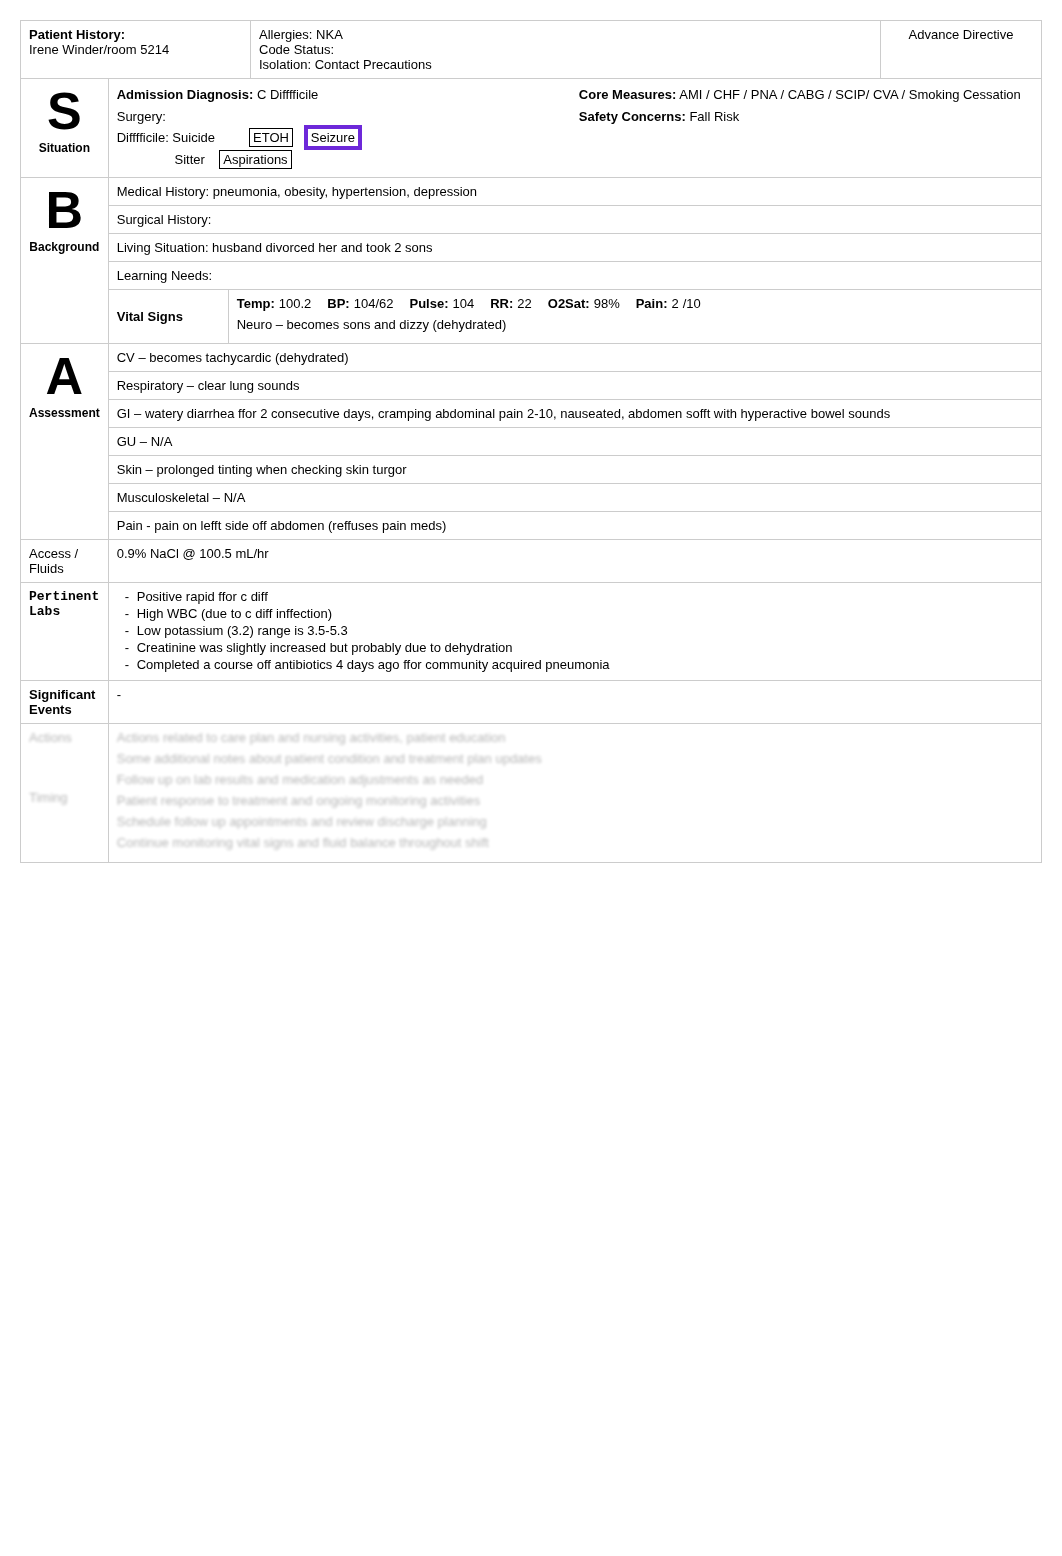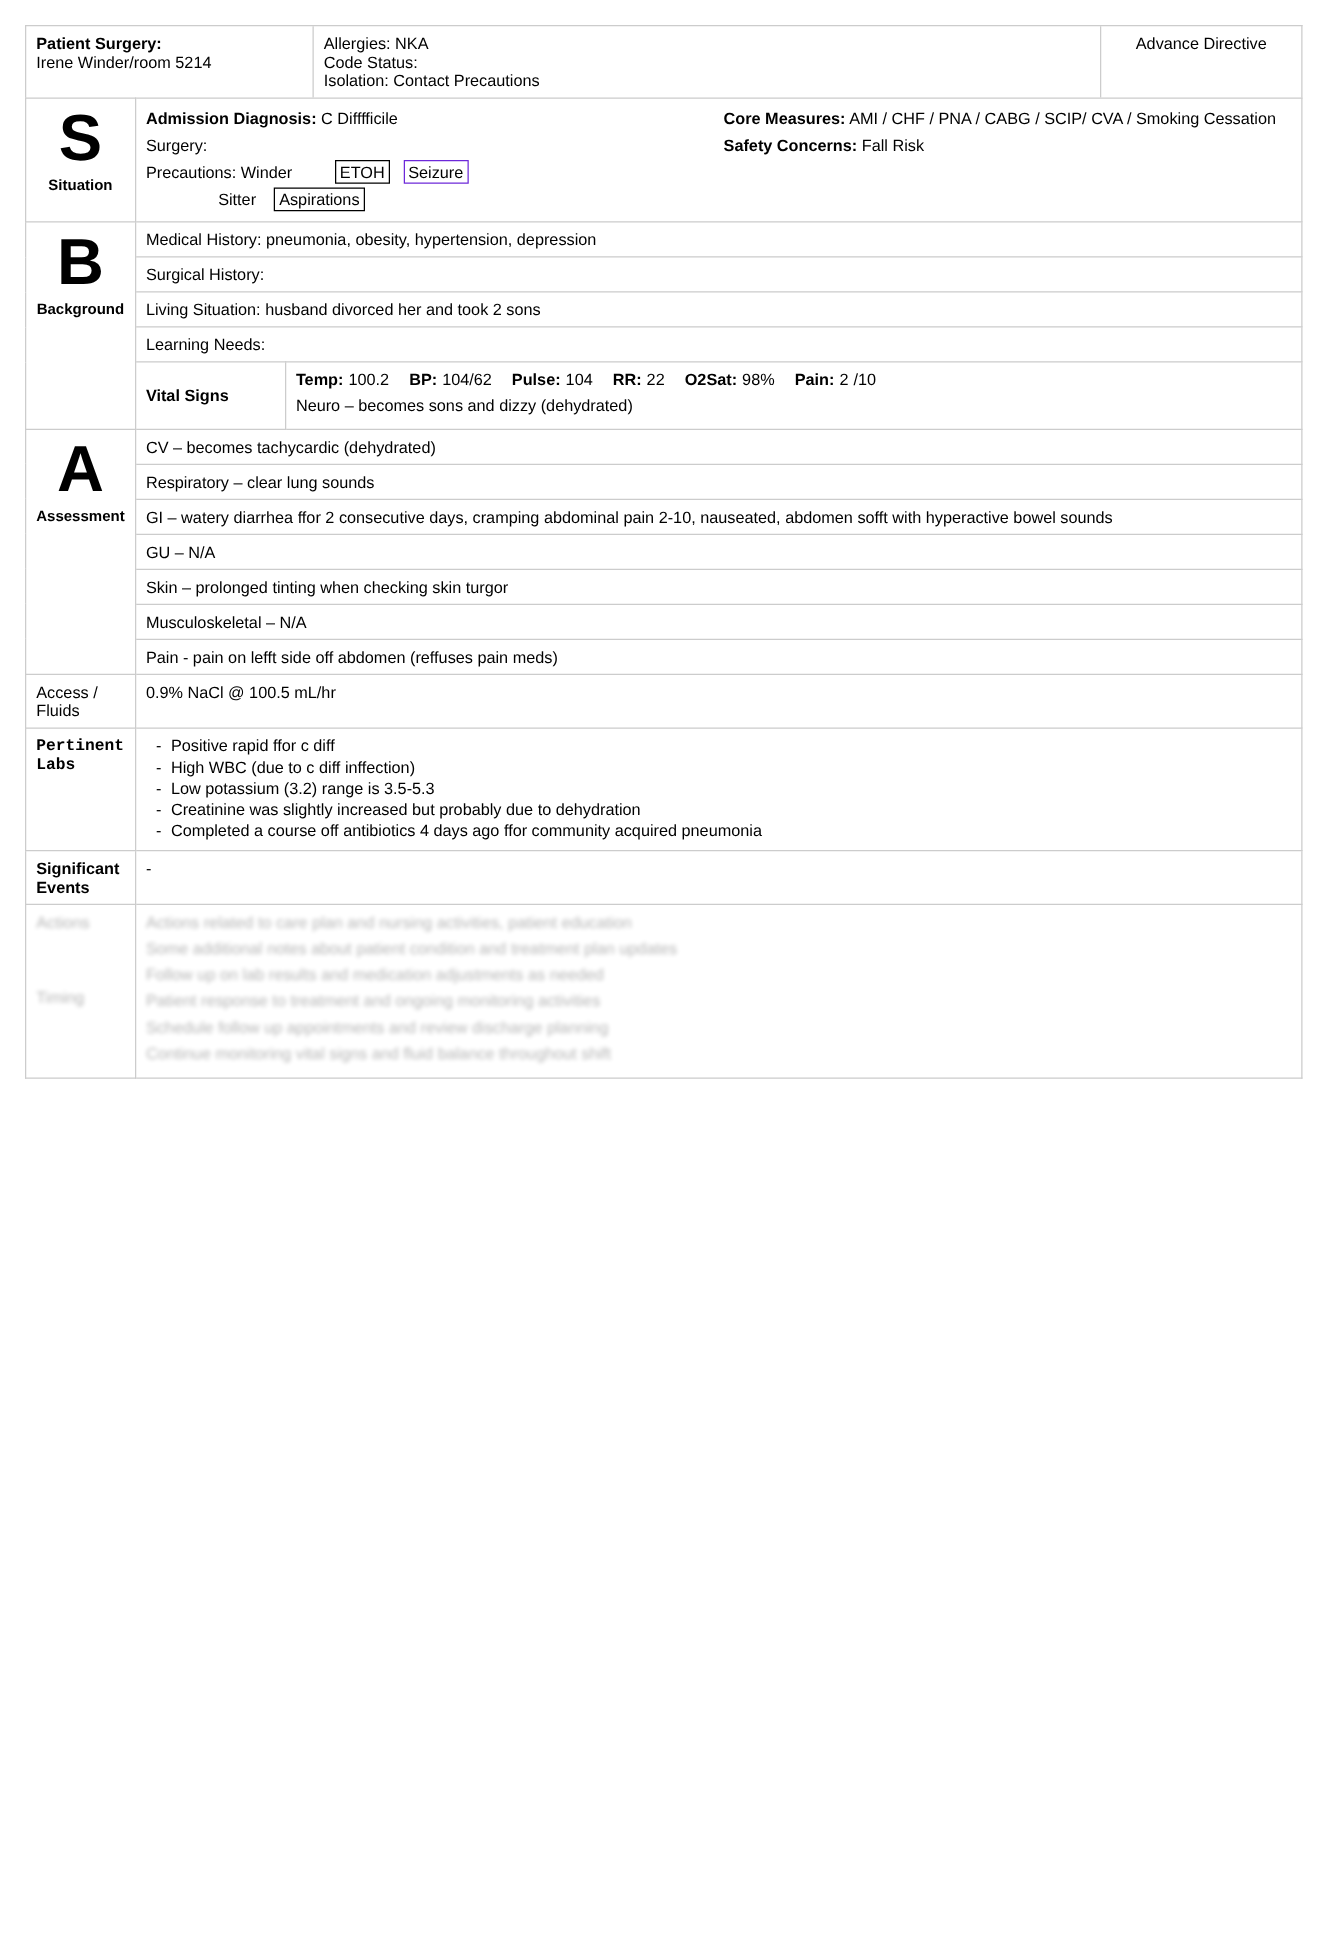--- a/index.html
+++ b/index.html
@@ -98,21 +98,21 @@
       padding: 6px 16px;
       min-width: 160px;
       text-align: center;
     }
   </style>
 </head>
 <body>
 
 <div class="header-top">
   <div class="header-top-left">
-    <div class="bold-text">Patient Surgery:</div>
+    <div class="bold-text">Patient History:</div>
     <div>Irene Winder/room 5214</div>
   </div>
   <div class="header-top-mid">
     <div>Allergies: NKA</div>
     <div>Code Status:</div>
     <div>Isolation: Contact Precautions</div>
   </div>
   <div class="header-top-right">
     <div>Advance Directive</div>
   </div>
@@ -128,25 +128,25 @@
       </td>
       <td colspan="2">
         <div style="display:grid; grid-template-columns: 1fr 1fr; gap: 0 8px;">
           <div>
             <div class="content-line">
               <span class="bold-text">Admission Diagnosis:</span>
               <span>C Difffficile</span>
             </div>
             <div class="content-line">Surgery:</div>
             <div class="content-line">
-              <span>Precautions: Winder</span>
+              <span>Difffficile: Suicide</span>
               &nbsp;&nbsp;&nbsp;
               <span style="border:1px solid #000; padding: 1px 3px; margin-left: 16px;">ETOH</span>
               &nbsp;
-              <span style="border:1px solid #6d28d9; padding: 1px 3px;">Seizure</span>
+              <span style="border:4px solid #6d28d9; padding: 1px 3px;">Seizure</span>
             </div>
             <div class="content-line">
               &nbsp;&nbsp;&nbsp;&nbsp;&nbsp;&nbsp;&nbsp;&nbsp;&nbsp;&nbsp;&nbsp;&nbsp;&nbsp;&nbsp;&nbsp;
               <span>Sitter</span>
               &nbsp;&nbsp;
               <span style="border:1px solid #000; padding: 1px 3px;">Aspirations</span>
             </div>
           </div>
           <div>
             <div class="content-line">

